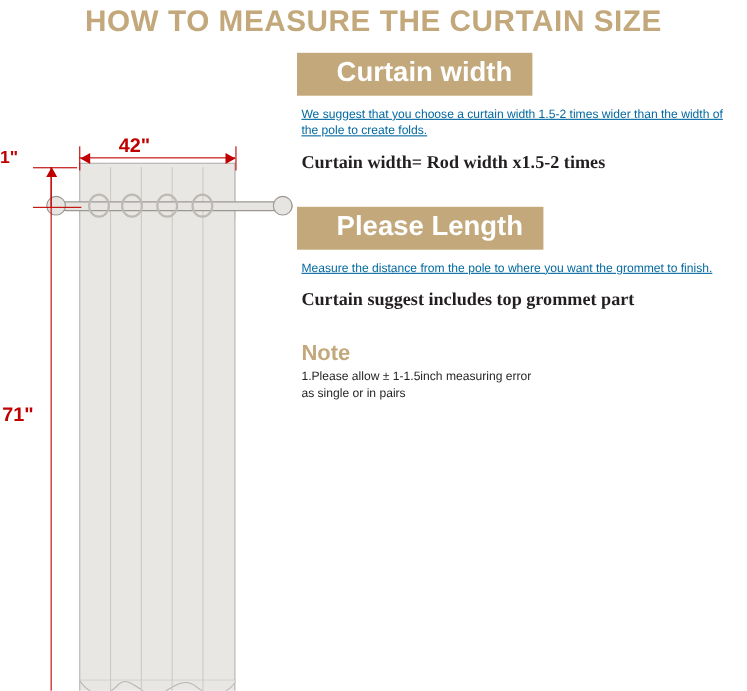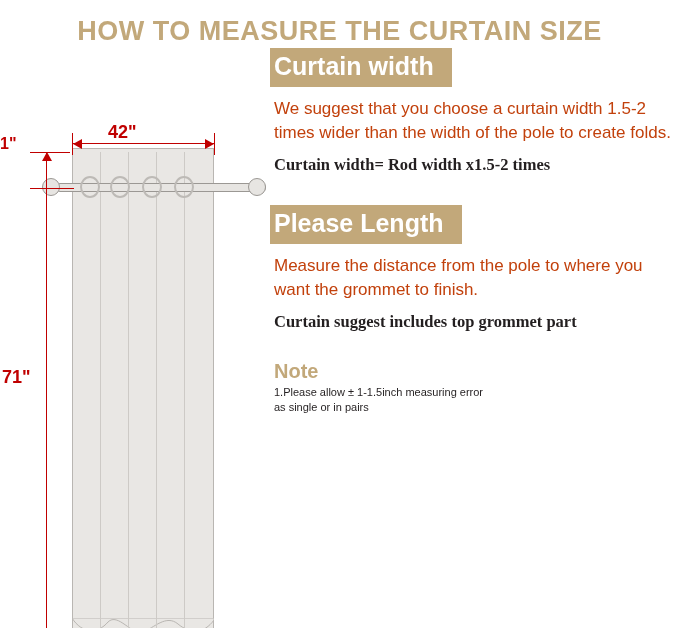--- a/index.html
+++ b/index.html
@@ -25,21 +25,20 @@
     height: 38px;
     display: flex;
     align-items: center;
     justify-content: center;
     font-size: 27px;
     font-weight: bold;
     letter-spacing: 0.5px;
     color: #c2a87a;
     text-transform: uppercase;
     white-space: nowrap;
-    margin-top: 12px;
   }
 
   
   #diagram {
     position: absolute;
     left: 0;
     top: 40px;
     width: 270px;
     height: 588px;
   }
@@ -224,31 +223,32 @@
     top: 48px;
     width: 409px;
   }
 
   .heading-band {
     display: inline-block;
     background: #c2a87a;
     color: #ffffff;
     font-size: 25px;
     font-weight: bold;
-    padding: 4px 18px 6px 4px;
+    padding: 4px 18px 6px 36px;
     margin: 0;
     line-height: 1.15;
   }
   .section { margin-bottom: 4px; }
   .section-body {
-    font-size: 17px;
+    font-size: 11px;
     line-height: 1.42;
-    color: #c2410c;
+    color: #0369a1;
     margin: 10px 0 0 4px;
     max-width: 400px;
+    text-decoration: underline;
   }
   .section-emph {
     font-size: 16.5px;
     font-weight: bold;
     color: #231f20;
     margin: 10px 0 0 4px;
     font-family: Liberation Serif, serif;
   }
   #note-title {
     font-size: 20px;

